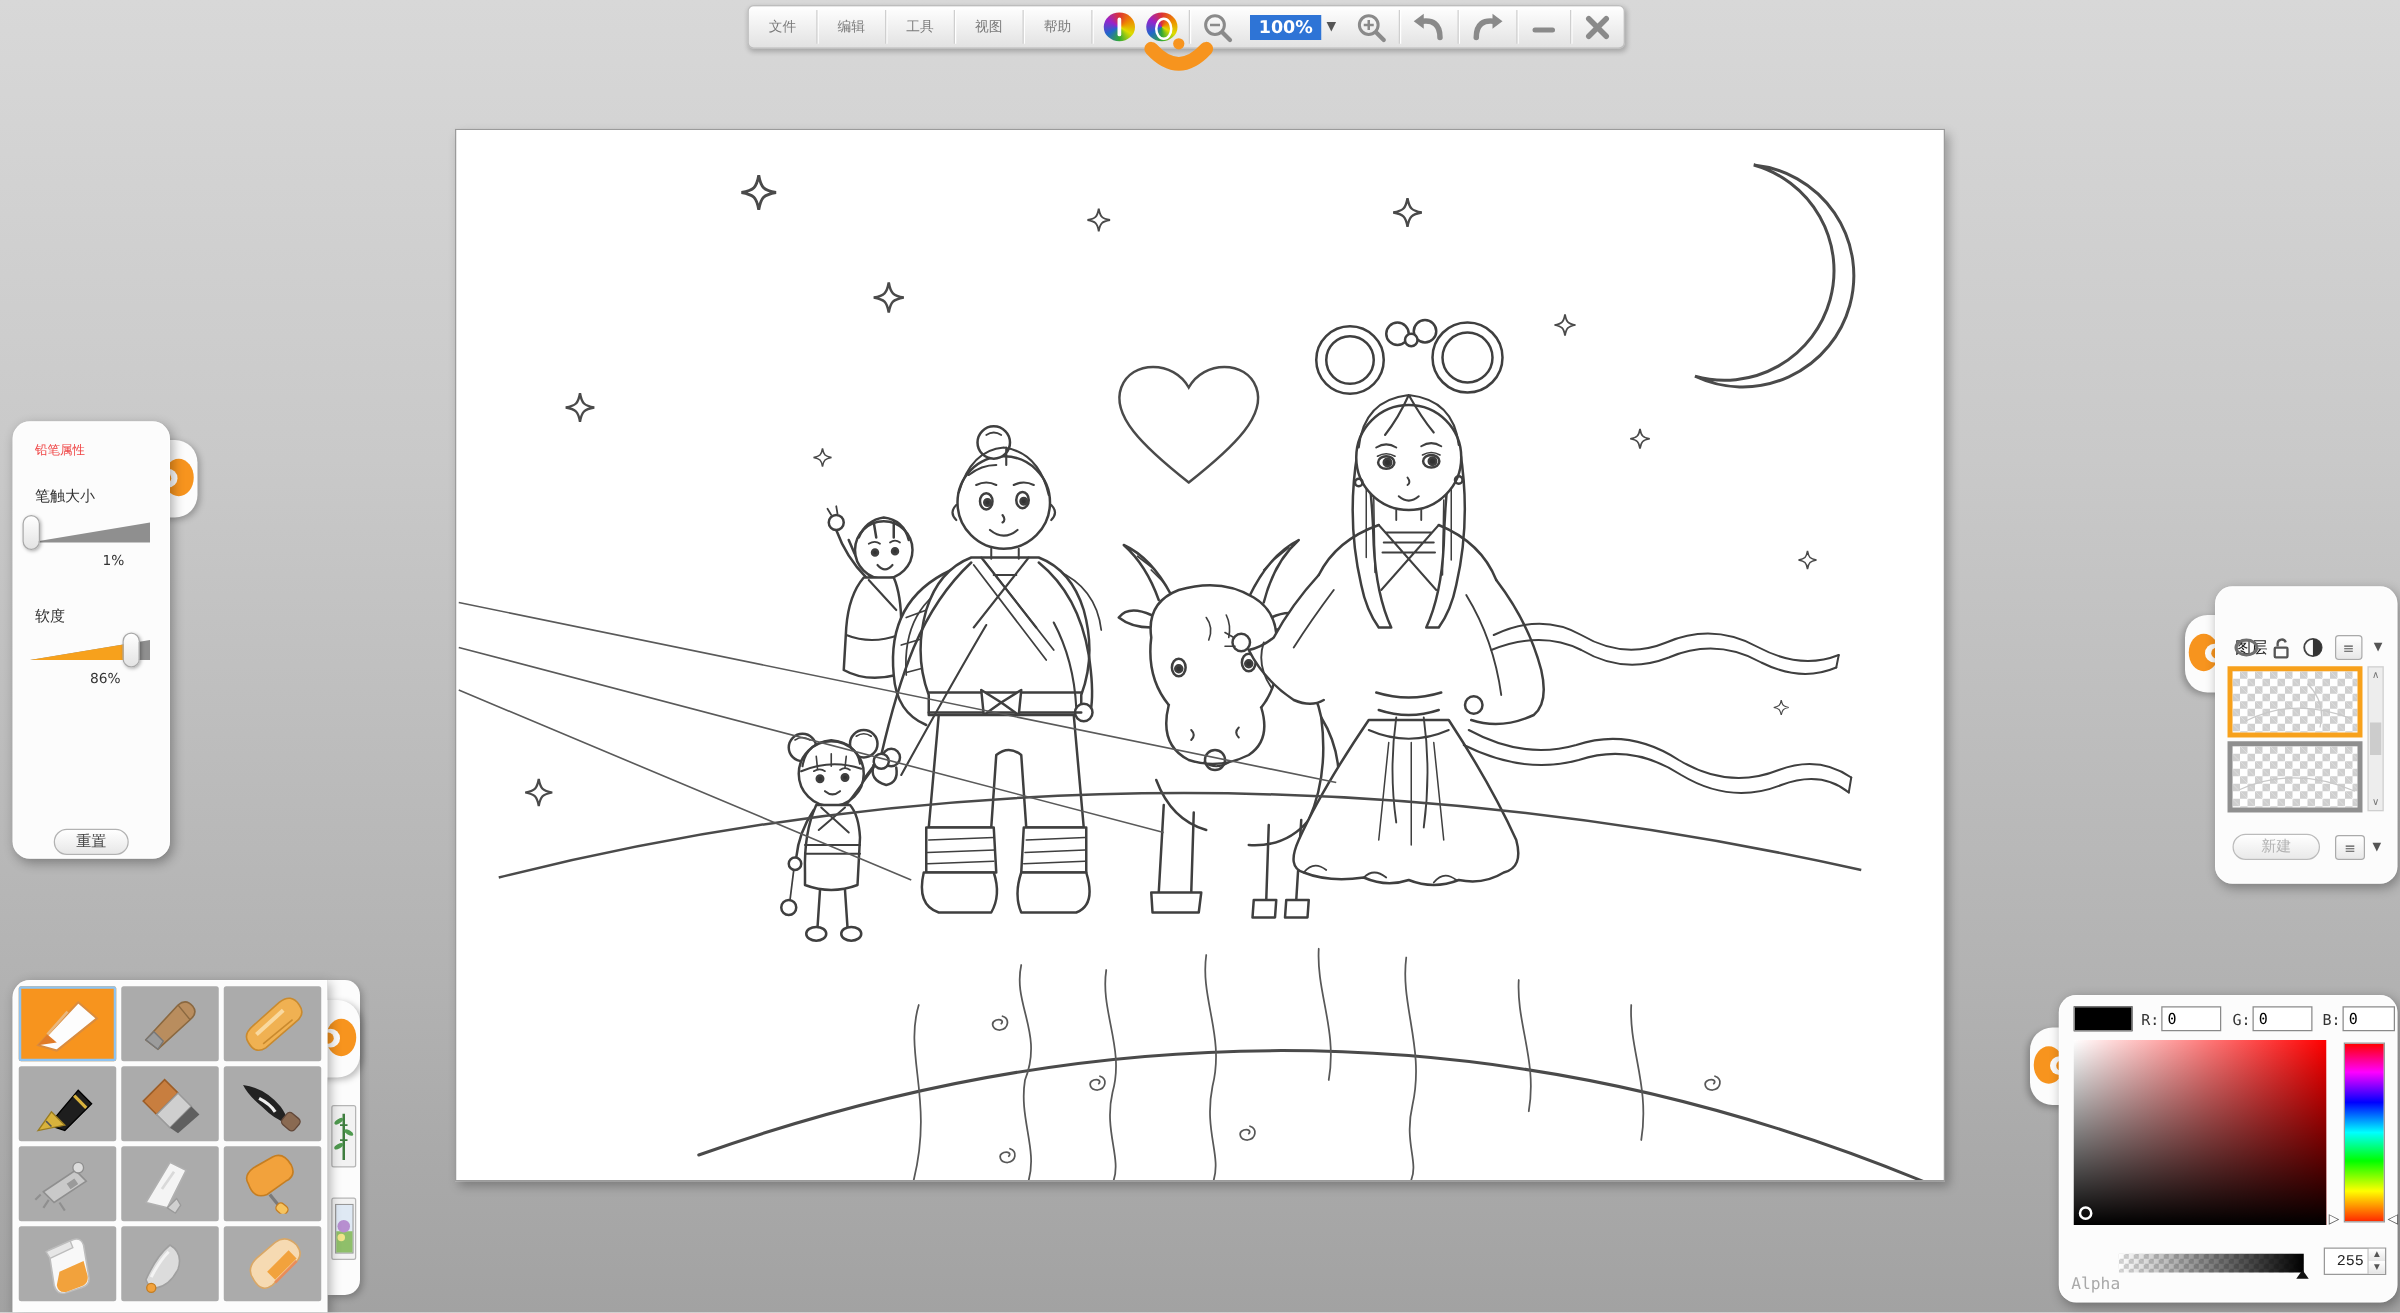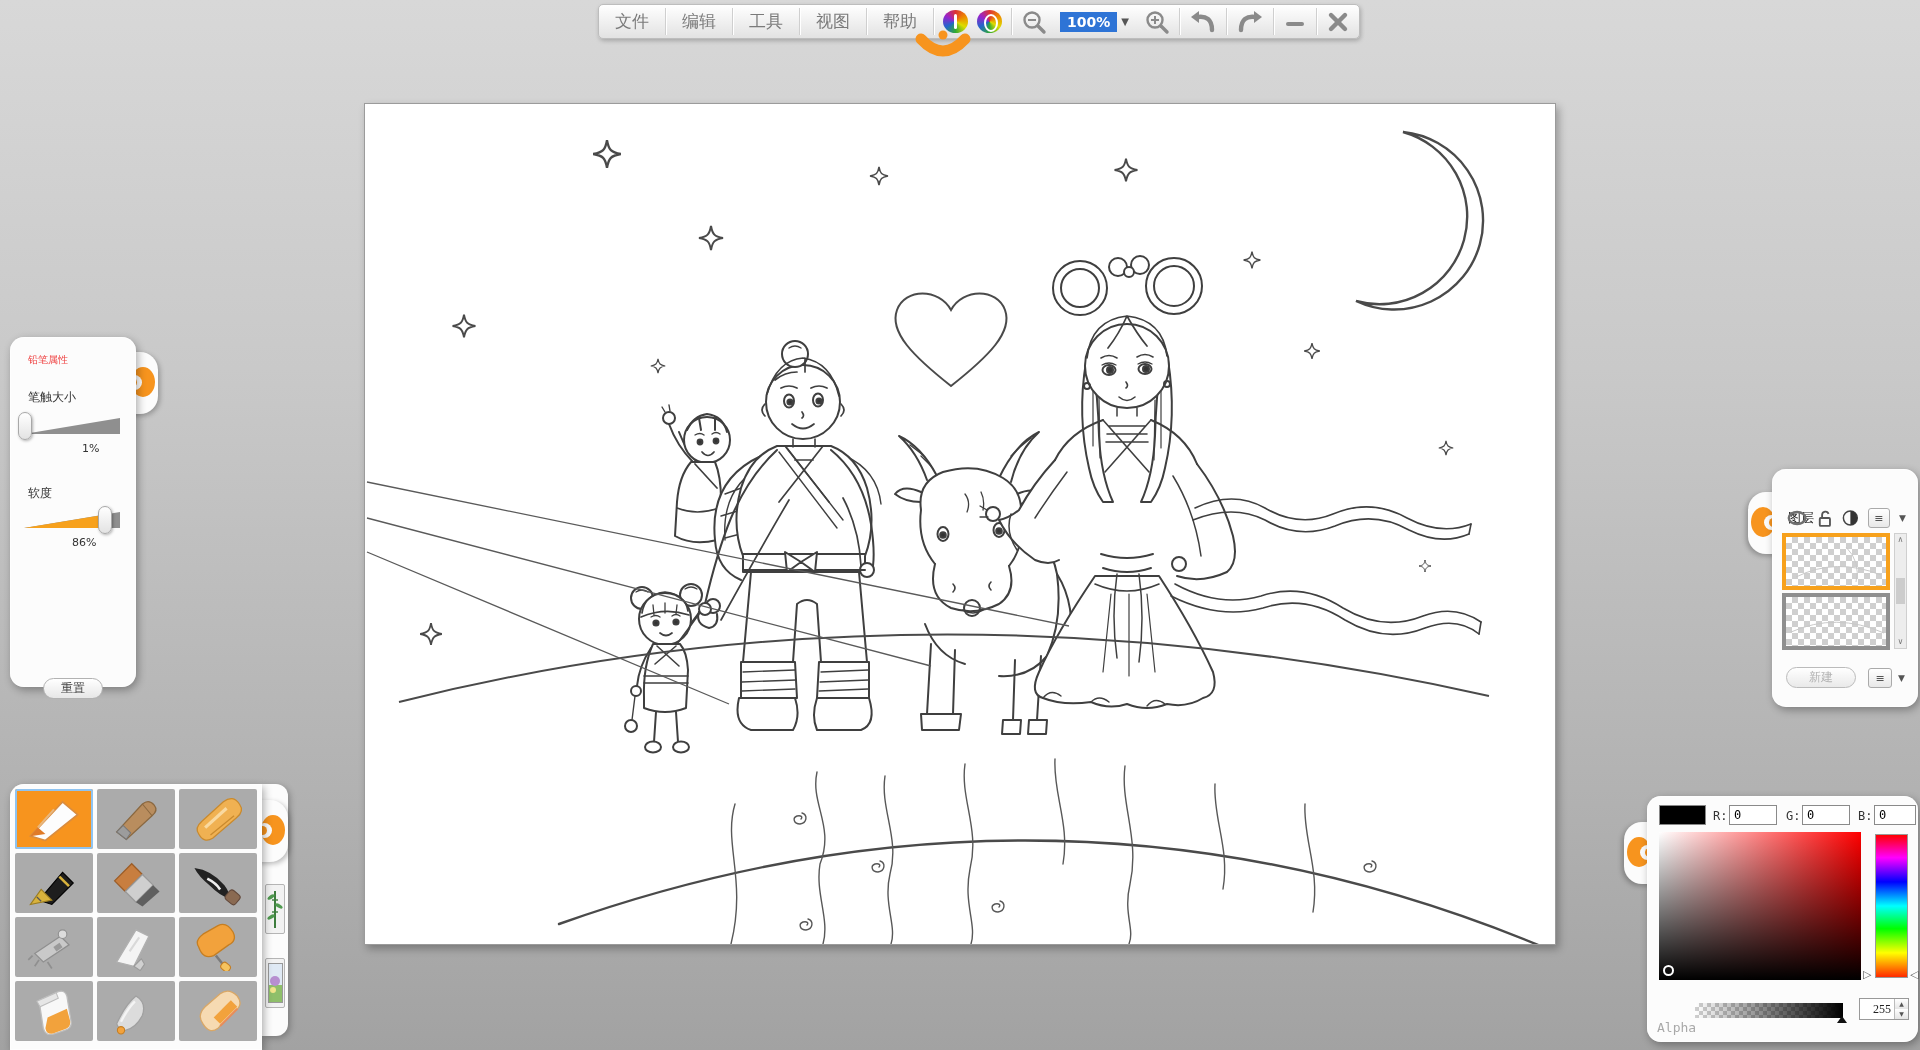--- a/index.html
+++ b/index.html
@@ -17,21 +17,21 @@
   .ear-tab { position:absolute; inset:0; background:#fcfcfc; border-radius:0 18px 18px 0;
     box-shadow:2px 2px 5px rgba(0,0,0,.25); }
   .ear-c   { position:absolute; left:9px; top:15px; width:24px; height:30px; border-radius:50%; background:#f7941e; }
   .ear-hole{ position:absolute; left:5px; top:23px; width:15px; height:15px; border-radius:50%; background:#fcfcfc; }
   .ear-dot { position:absolute; left:6px; top:26px; width:9px; height:9px; border-radius:50%; background:#f7941e; }
 
   
   .toolbar { position:absolute; left:598px; top:4px; height:35px; display:flex; align-items:stretch;
     background:linear-gradient(#ffffff,#efefef 55%,#e2e2e2); border:1px solid #bdbdbd; border-radius:5px;
     box-shadow:1px 2px 4px rgba(0,0,0,.22); }
-  .tb-btn { display:flex; align-items:center; justify-content:center; color:#7a7a7a; font-size:17px;
+  .tb-btn { display:flex; align-items:center; justify-content:center; color:#7a7a7a; font-size:11px;
     padding:15px 16px; cursor:default; }
   .tb-sep { width:1px; background:#cfcfcf; box-shadow:1px 0 0 #ffffff; margin:3px 0; }
   .tb-ico { display:flex; align-items:center; justify-content:center; padding:0 9px; }
   .rainbow { width:25px; height:23px; border-radius:50%;
     background:conic-gradient(#d33 0deg,#e80 60deg,#dd0 120deg,#3a3 180deg,#26c 240deg,#92c 300deg,#d33 360deg);
     position:relative; }
   .rainbow:after { content:""; position:absolute; left:7px; top:4px; width:10px; height:14px;
     border:2px solid #fff; border-radius:50%; }
   .rainbow.tree:after { border:none; width:3px; height:15px; background:#fff; left:11px; border-radius:2px; }
   .zoombox { align-self:center; background:#2e74d6; color:#fff; font-weight:bold; font-size:14px;
@@ -45,21 +45,21 @@
   .canvas svg { display:block; }
 
   
   .pencil-panel { left:10px; top:337px; width:126px; height:350px; }
   .pp-title { position:absolute; left:18px; top:16px; font-size:10px; color:#ef4444; }
   .pp-label { position:absolute; left:18px; font-size:12px; color:#333; }
   .pp-val { position:absolute; font-size:11px; color:#333; }
   .wedge { position:absolute; left:14px; width:96px; height:22px; }
   .thumb { position:absolute; width:14px; height:28px; background:linear-gradient(#ffffff,#e3e3e3);
     border:1px solid #a8a8a8; border-radius:7px; box-shadow:1px 1px 3px rgba(0,0,0,.3); }
-  .pp-reset { position:absolute; left:33px; top:341px; width:60px; height:21px; border-radius:11px;
+  .pp-reset { position:absolute; left:33px; top:326px; width:60px; height:21px; border-radius:11px;
     border:1px solid #b2b2b2; background:linear-gradient(#ffffff,#e7e7e7); color:#444; font-size:12px;
     font-family:inherit; }
 
   
   .palette { left:10px; top:784px; width:252px; height:266px; border-radius:14px 0 0 0; }
   .tool-grid { position:absolute; left:5px; top:5px; display:grid; grid-template-columns:repeat(3,78px);
     grid-auto-rows:60px; gap:4px; }
   .tool-cell { background:#ababab; border-radius:2px; display:flex; align-items:center; justify-content:center; }
   .tool-cell.sel { background:#f7941e; outline:2px solid #8fc3f0; outline-offset:-2px; }
   .strip { position:absolute; left:262px; top:784px; width:26px; height:252px; background:#fcfcfc;
@@ -105,21 +105,21 @@
   .alpha-bar { position:absolute; left:48px; top:207px; width:148px; height:15px;
     background-image:linear-gradient(to right,rgba(0,0,0,0),#000),
       linear-gradient(45deg,#cfcfcf 25%,transparent 25%,transparent 75%,#cfcfcf 75%),
       linear-gradient(45deg,#cfcfcf 25%,transparent 25%,transparent 75%,#cfcfcf 75%);
     background-size:100% 100%, 8px 8px, 8px 8px; background-position:0 0,0 0,4px 4px; background-color:#fff; }
   .alpha-mk { position:absolute; left:190px; top:220px; width:0; height:0;
     border-left:5px solid transparent; border-right:5px solid transparent; border-bottom:7px solid #111; }
   .spinner { position:absolute; left:212px; top:202px; width:50px; height:22px; border:1px solid #999;
     background:#fff; display:flex; }
   .spin-val { flex:1; font-size:12px; color:#222; text-align:right; padding:3px 3px 0 0;
-    font-family:Liberation Serif, serif; }
+    font-family:Liberation Mono, monospace; }
   .spin-arrows { width:14px; border-left:1px solid #bbb; display:flex; flex-direction:column; }
   .spin-arrows div { flex:1; font-size:6px; color:#555; text-align:center; line-height:10px;
     background:linear-gradient(#fff,#e5e5e5); }
 </style>
 </head>
 <body>
 
 <div class="toolbar">
   <div class="tb-btn">文件</div>
   <div class="tb-sep"></div>

